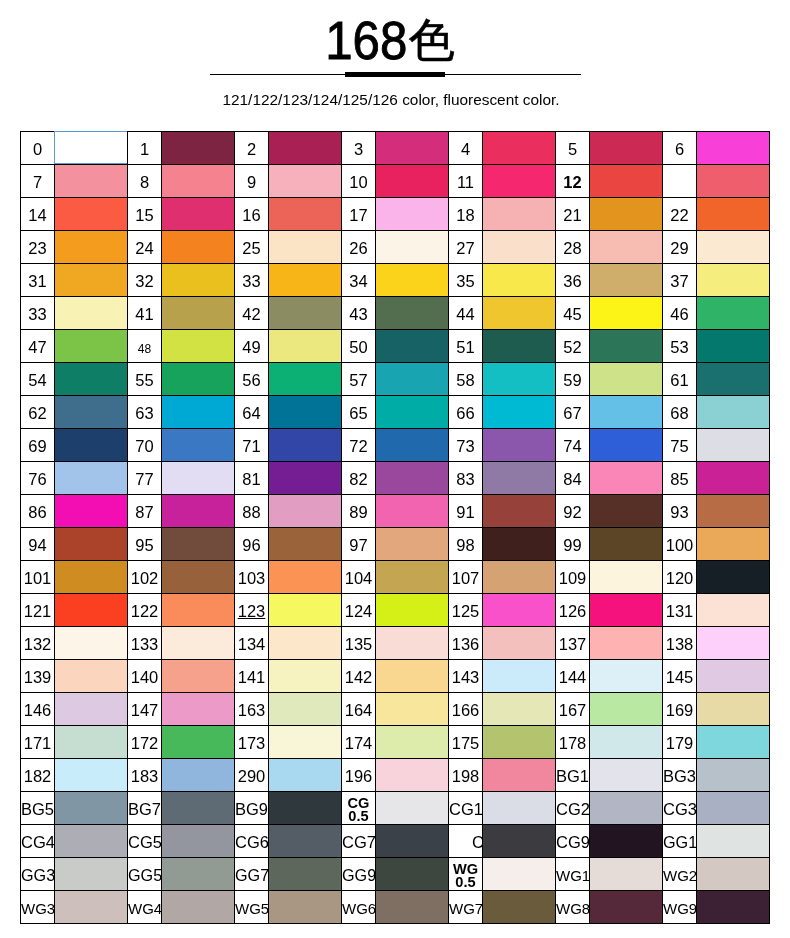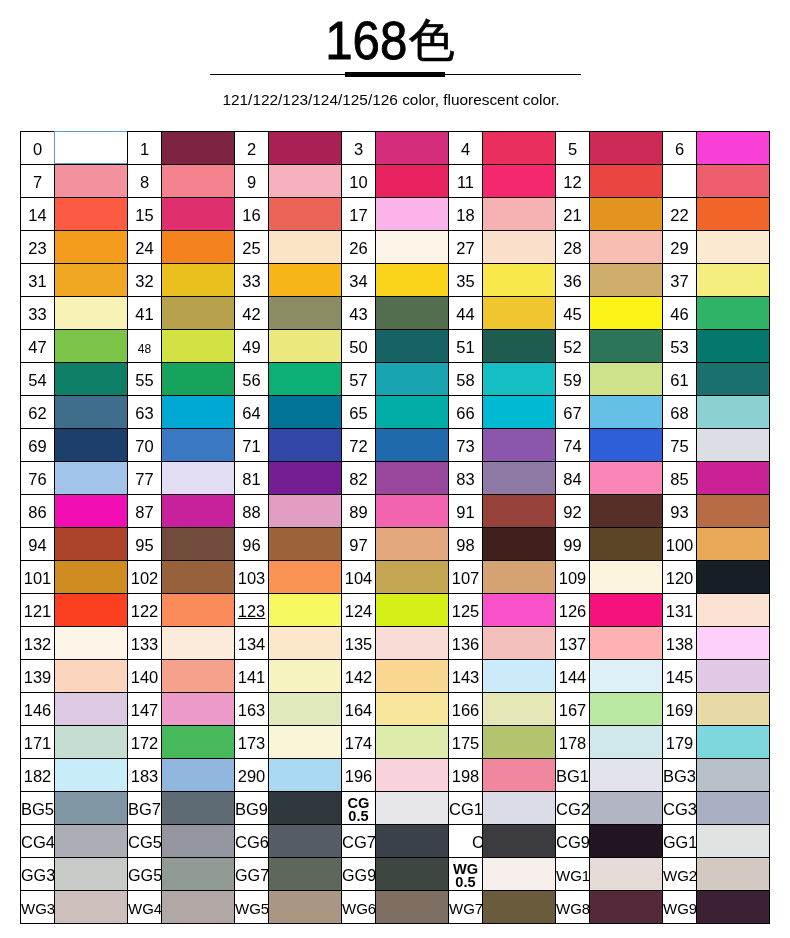--- a/index.html
+++ b/index.html
@@ -134,21 +134,21 @@
           <td class="lbl"><span class="lbl-txt" style="font-size: 16.5px;">7</span></td>
           <td class="sw" title="7" style="background: rgb(243, 145, 158);"></td>
           <td class="lbl"><span class="lbl-txt" style="font-size: 16.5px;">8</span></td>
           <td class="sw" title="8" style="background: rgb(244, 131, 143);"></td>
           <td class="lbl"><span class="lbl-txt" style="font-size: 16.5px;">9</span></td>
           <td class="sw" title="9" style="background: rgb(247, 177, 189);"></td>
           <td class="lbl"><span class="lbl-txt" style="font-size: 16.5px;">10</span></td>
           <td class="sw" title="10" style="background: rgb(232, 34, 95);"></td>
           <td class="lbl"><span class="lbl-txt" style="font-size: 16.5px;">11</span></td>
           <td class="sw" title="11" style="background: rgb(245, 39, 110);"></td>
-          <td class="lbl"><span class="lbl-txt" style="font-size: 16.5px;">12</span></td>
+          <td class="lbl"><span class="lbl-txt" style="font-size: 16.5px; font-weight: bold;">12</span></td>
           <td class="sw" title="12" style="background: rgb(234, 69, 64);"></td>
           <td class="lbl"><span class="lbl-txt" style="font-size: 16.5px; margin-left: 45px;">13</span></td>
           <td class="sw" title="13" style="background: rgb(239, 94, 108);"></td>
         </tr>
         <tr>
           <td class="lbl"><span class="lbl-txt" style="font-size: 16.5px;">14</span></td>
           <td class="sw" title="14" style="background: rgb(250, 91, 66);"></td>
           <td class="lbl"><span class="lbl-txt" style="font-size: 16.5px;">15</span></td>
           <td class="sw" title="15" style="background: rgb(224, 47, 110);"></td>
           <td class="lbl"><span class="lbl-txt" style="font-size: 16.5px;">16</span></td>

